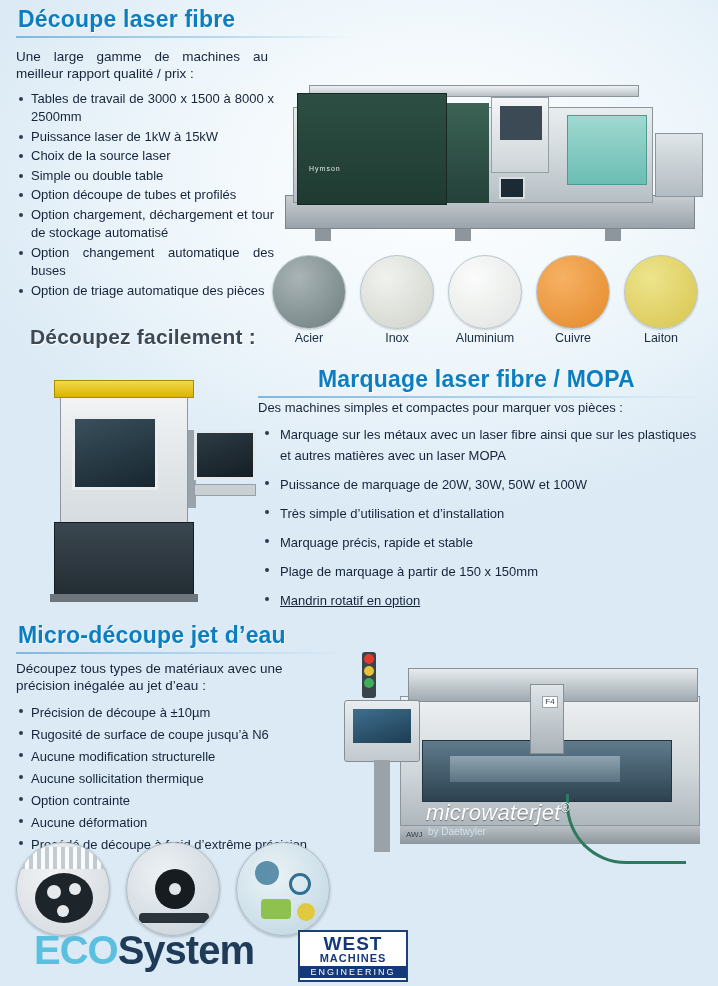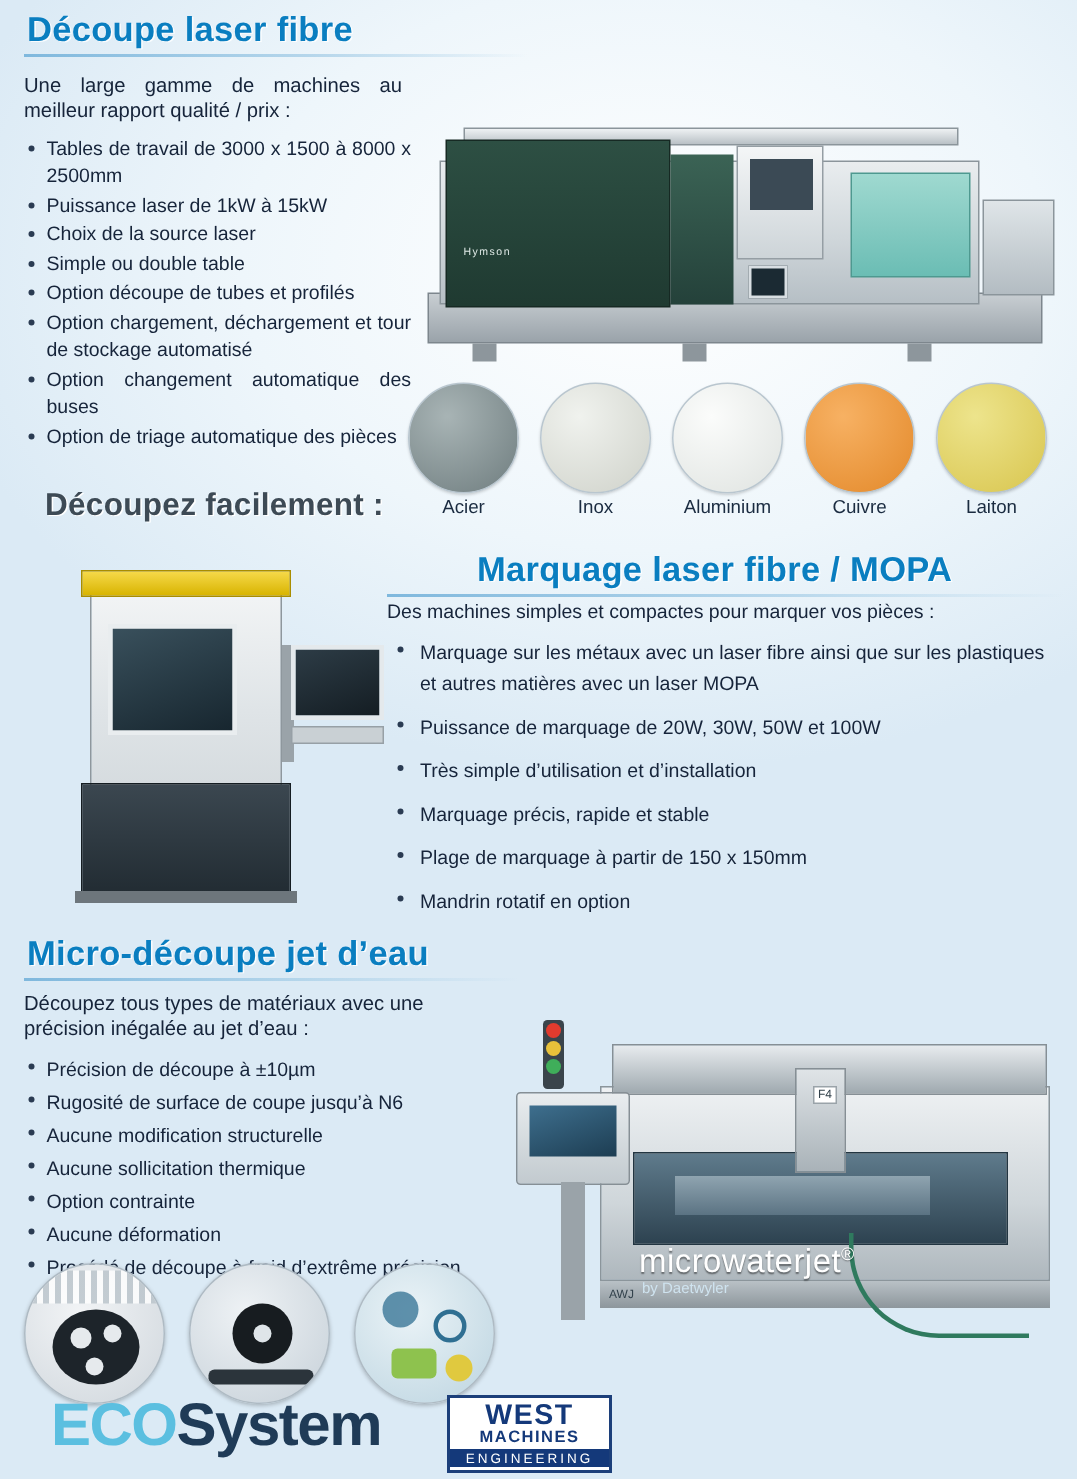--- a/index.html
+++ b/index.html
@@ -95,33 +95,33 @@
   .mm-cab { position:absolute; left:12px; top:22px; width:128px; height:200px; background:linear-gradient(180deg,#f2f4f5 0%,#dfe4e7 40%,#c9d0d4 100%); border:1px solid #8e979d; }
   .mm-top { position:absolute; left:6px; top:8px; width:140px; height:18px; background:linear-gradient(180deg,#f6d94a,#d8b400); border:1px solid #a98d00;}
   .mm-win { position:absolute; left:24px; top:44px; width:86px; height:74px; background:linear-gradient(160deg,#39505c,#17262f); border:3px solid #e9edef;}
   .mm-base { position:absolute; left:6px; top:150px; width:140px; height:74px; background:linear-gradient(180deg,#3b4750,#222c33); border:1px solid #151d22;}
   .mm-foot { position:absolute; left:2px; top:222px; width:148px; height:8px; background:#6d767c;}
   .mm-arm { position:absolute; left:140px; top:58px; width:8px; height:78px; background:#9aa3a9;}
   .mm-mon { position:absolute; left:146px; top:58px; width:62px; height:50px; background:linear-gradient(160deg,#2d3c46,#141d23); border:3px solid #e4e9ec;}
   .mm-kbd { position:absolute; left:146px; top:112px; width:62px; height:12px; background:#c9d0d4; border:1px solid #97a0a6;}
 
   
-  .machine-wj { position:absolute; left:330px; top:672px; width:382px; height:250px; }
+  .machine-wj { position:absolute; left:330px; top:644px; width:382px; height:250px; }
   .wj-body { position:absolute; left:70px; top:52px; width:300px; height:130px; background:linear-gradient(180deg,#eef1f3 0%,#cfd6da 60%,#aeb7bd 100%); border:1px solid #8b959b;}
   .wj-tank { position:absolute; left:92px; top:96px; width:250px; height:62px; background:linear-gradient(180deg,#5f7b8c,#2d4250); border:1px solid #223541;}
   .wj-plate { position:absolute; left:120px; top:112px; width:170px; height:26px; background:linear-gradient(180deg,#8fa4b0,#5b7383);}
   .wj-gantry { position:absolute; left:78px; top:24px; width:290px; height:34px; background:linear-gradient(180deg,#e7ebee,#9fa9af); border:1px solid #868f95;}
   .wj-head { position:absolute; left:200px; top:40px; width:34px; height:70px; background:linear-gradient(180deg,#dfe4e7,#a9b2b8); border:1px solid #868f95;}
   .wj-cnc { position:absolute; left:14px; top:56px; width:76px; height:62px; background:linear-gradient(180deg,#e9edef,#c2cacf); border:1px solid #868f95; border-radius:3px;}
   .wj-cnc i { position:absolute; left:8px; top:8px; width:58px; height:34px; background:linear-gradient(160deg,#3e6f8e,#1d3d52); display:block;}
   .wj-post { position:absolute; left:44px; top:116px; width:16px; height:92px; background:#9aa3a9;}
   .wj-light { position:absolute; left:32px; top:8px; width:14px; height:46px; background:#3a444b; border-radius:3px;}
   .wj-light span { display:block; width:10px; height:10px; margin:2px; border-radius:50%;}
   .wj-foot { position:absolute; left:70px; top:182px; width:300px; height:18px; background:linear-gradient(180deg,#b9c1c6,#8d969c); border:1px solid #77818８;}
-  .wj-brand { position:absolute; left:96px; top:156px; font-size:22px; color:#ffffff; letter-spacing:.3px; text-shadow:0 1px 1px rgba(0,0,0,.45);text-align:right;}
+  .wj-brand { position:absolute; left:96px; top:156px; font-size:22px; color:#ffffff; font-style:italic; letter-spacing:.3px; text-shadow:0 1px 1px rgba(0,0,0,.45);text-align:right;}
   .wj-brand .reg { font-size:12px; vertical-align:super;}
   .wj-sub { position:absolute; left:98px; top:182px; font-size:10px; color:#cfe3ef;}
   .wj-hose { position:absolute; left:236px; top:150px; width:120px; height:70px; border-bottom:3px solid #2f7a5e; border-left:3px solid #2f7a5e; border-radius:0 0 0 60px;}
 
   
   .samples { position:absolute; left:8px; top:842px; width:345px; height:98px; }
   .sample { position:absolute; width:94px; height:94px; border-radius:50%; border:1px solid #aebac3; box-shadow:0 1px 3px rgba(0,0,0,.25); overflow:hidden;}
 
   
   .footer-logo-left { position:absolute; left:34px; top:928px; font-size:40px; font-weight:bold; letter-spacing:-1px;}
@@ -200,21 +200,21 @@
   <div class="rule" style="left:258px; top:396px; width:452px;"></div>
 
   <div class="body-text" style="left:258px; top:400px; width:452px; font-size:13px;">Des machines simples et compactes pour marquer vos pièces :</div>
 
   <ul class="bullets" style="left:262px; top:424px; width:448px; line-height:1.62;">
     <li style="padding-left:18px;">Marquage sur les métaux avec un laser fibre ainsi que sur les plastiques et autres matières avec un laser MOPA</li>
     <li style="padding-left:18px; margin-top:8px;">Puissance de marquage de 20W, 30W, 50W et 100W</li>
     <li style="padding-left:18px; margin-top:8px;">Très simple d’utilisation et d’installation</li>
     <li style="padding-left:18px; margin-top:8px;">Marquage précis, rapide et stable</li>
     <li style="padding-left:18px; margin-top:8px;">Plage de marquage à partir de 150 x 150mm</li>
-    <li style="padding-left:18px; margin-top:8px;">Mandrin rotatif en option</li>
+    <li style="padding-left:18px; margin-top:8px;text-decoration:underline;">Mandrin rotatif en option</li>
   </ul>
 
   <div class="machine-mark">
     <div class="mm-cab"></div>
     <div class="mm-top"></div>
     <div class="mm-win"></div>
     <div class="mm-base"></div>
     <div class="mm-foot"></div>
     <div class="mm-arm"></div>
     <div class="mm-mon"></div>

